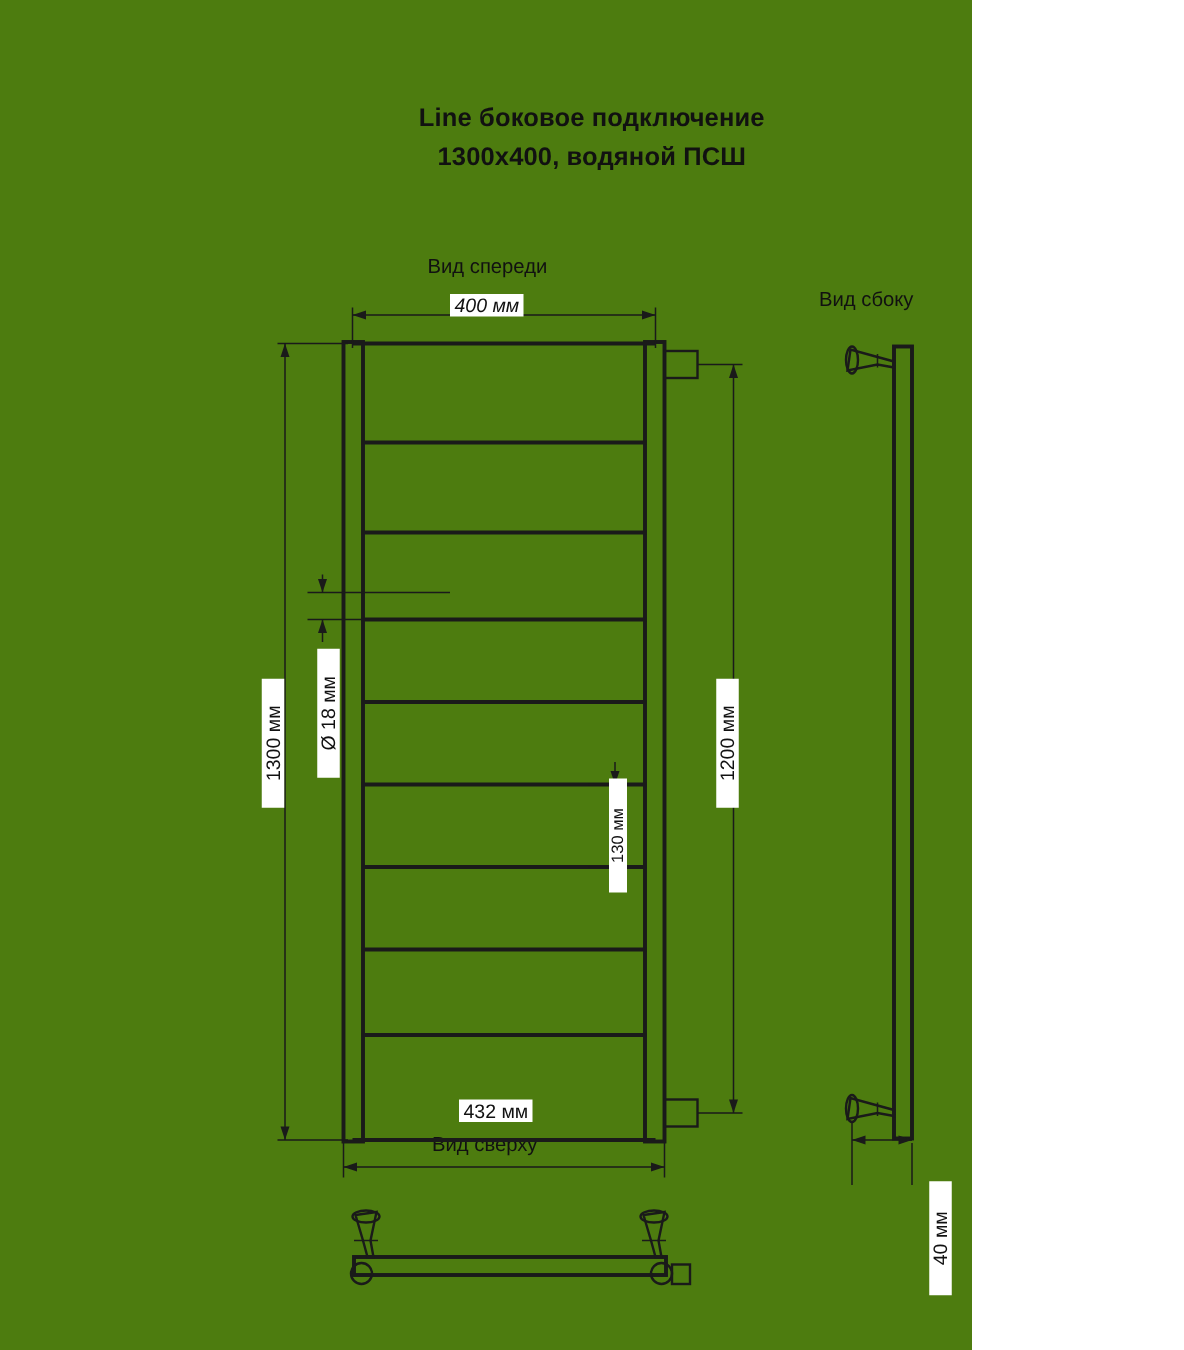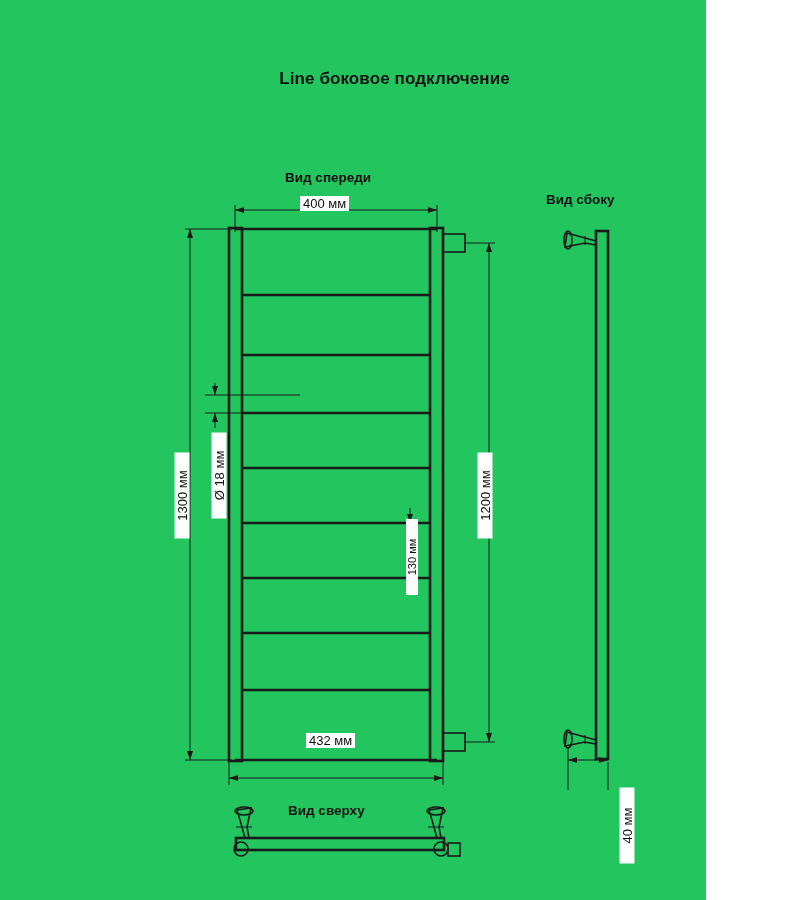--- a/index.html
+++ b/index.html
@@ -6,41 +6,41 @@
     margin: 0;
     padding: 0;
     background: #ffffff;
   }
   body {
     font-family: "Liberation Sans", sans-serif;
     color: #111111;
   }
   #page {
     position: relative;
-    width: 706px;
+    width: 648px;
     height: 900px;
-    background: #22c55e;
+    background: #4d7c0f;
     overflow: hidden;
   }
   .title {
     position: absolute;
     left: 0;
     top: 66px;
     width: 789px;
     text-align: center;
     font-size: 17px;
     font-weight: bold;
     line-height: 26px;
     color: #111111;
     letter-spacing: 0.1px;
   }
   .view-label {
     position: absolute;
     font-size: 13.5px;
-    font-weight: bold;
+    font-weight: normal;
     color: #111111;
     white-space: nowrap;
   }
   .dim-text {
     position: absolute;
     font-size: 13px;
     color: #111111;
     white-space: nowrap;
     background: #ffffff;
     padding: 0 3px;
@@ -66,25 +66,26 @@
   .dimline { stroke: #1a1a1a; stroke-width: 1; fill: none; }
   .fillblk { fill: #1a1a1a; stroke: none; }
 </style>
 </head>
 <body>
 
 <div id="page">
 
   <div class="title">
     <div>Line боковое подключение</div>
+    <div>1300x400, водяной ПСШ</div>
   </div>
 
   <div class="view-label" style="left:285px; top:170px;">Вид спереди</div>
   <div class="view-label" style="left:546px; top:170px;margin-top:22px;">Вид сбоку</div>
-  <div class="view-label" style="left:288px; top:803px;">Вид сверху</div>
+  <div class="view-label" style="left:288px; top:755px;">Вид сверху</div>
 
   <svg class="draw" viewBox="0 0 789 900">
 
     <g>
 
       <rect x="229" y="228" width="13" height="533" class="ln thick"></rect>
 
       <rect x="430" y="228" width="13" height="533" class="ln thick"></rect>
 
       <line x1="235" y1="229" x2="437" y2="229" class="ln thick"></line>
@@ -169,21 +170,21 @@
       <line x1="236" y1="827" x2="252" y2="827" class="ln thin"></line>
 
       <path d="M 437 838 L 434 827 L 429 810 L 443 808 L 439 827 L 441 838 Z" class="ln med"></path>
       <ellipse cx="436" cy="811" rx="9" ry="4" class="ln med"></ellipse>
       <circle cx="441" cy="849" r="7" class="ln med"></circle>
       <line x1="428" y1="827" x2="444" y2="827" class="ln thin"></line>
       <rect x="448" y="843" width="12" height="13" class="ln med"></rect>
     </g>
   </svg>
 
-  <div class="dim-text" style="left:300px; top:196px;">400 мм</div>
+  <div class="dim-text" style="left:300px; top:196px;font-style:italic;">400 мм</div>
 
   <div class="dim-text vert-text" style="left:139px; top:488px; width:80px; text-align:center;">1300 мм</div>
 
   <div class="dim-text vert-text" style="left:176px; top:468px; width:80px; text-align:center;">Ø 18 мм</div>
 
   <div class="dim-text small vert-text" style="left:374px; top:551px; width:70px; text-align:center;">130 мм</div>
 
   <div class="dim-text vert-text" style="left:442px; top:488px; width:80px; text-align:center;">1200 мм</div>
 
   <div class="dim-text" style="left:306px; top:733px;">432 мм</div>

